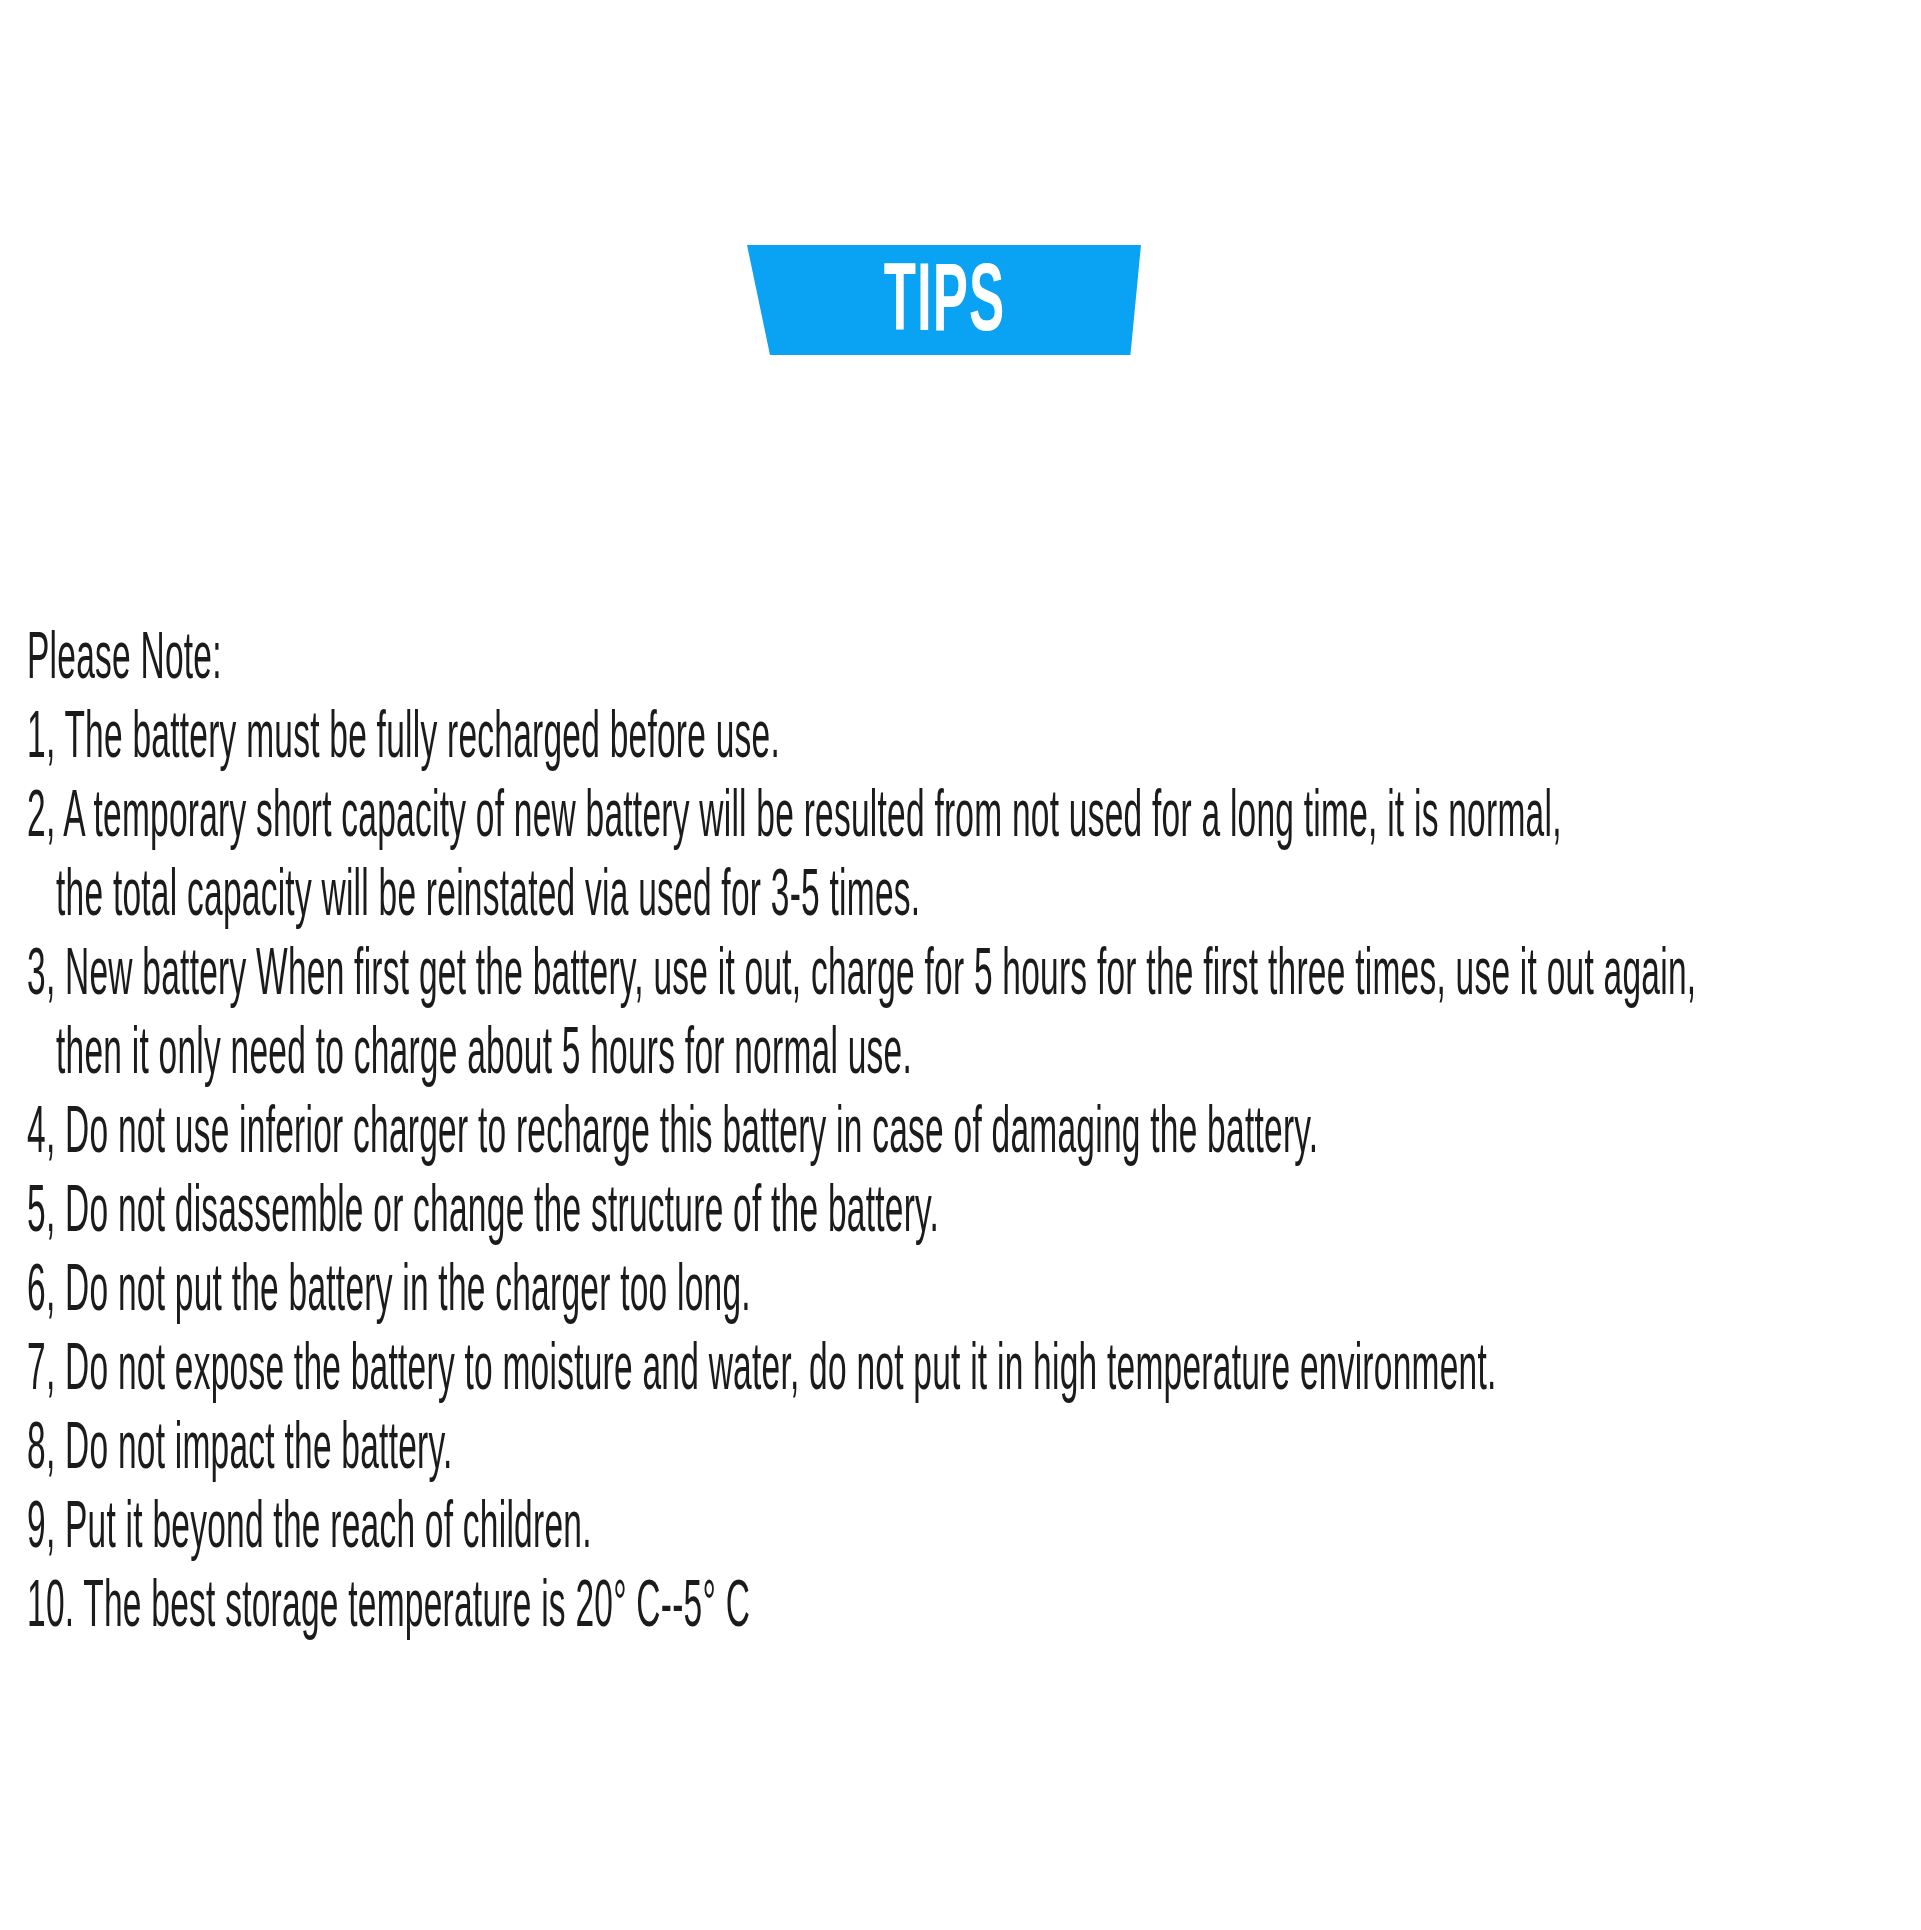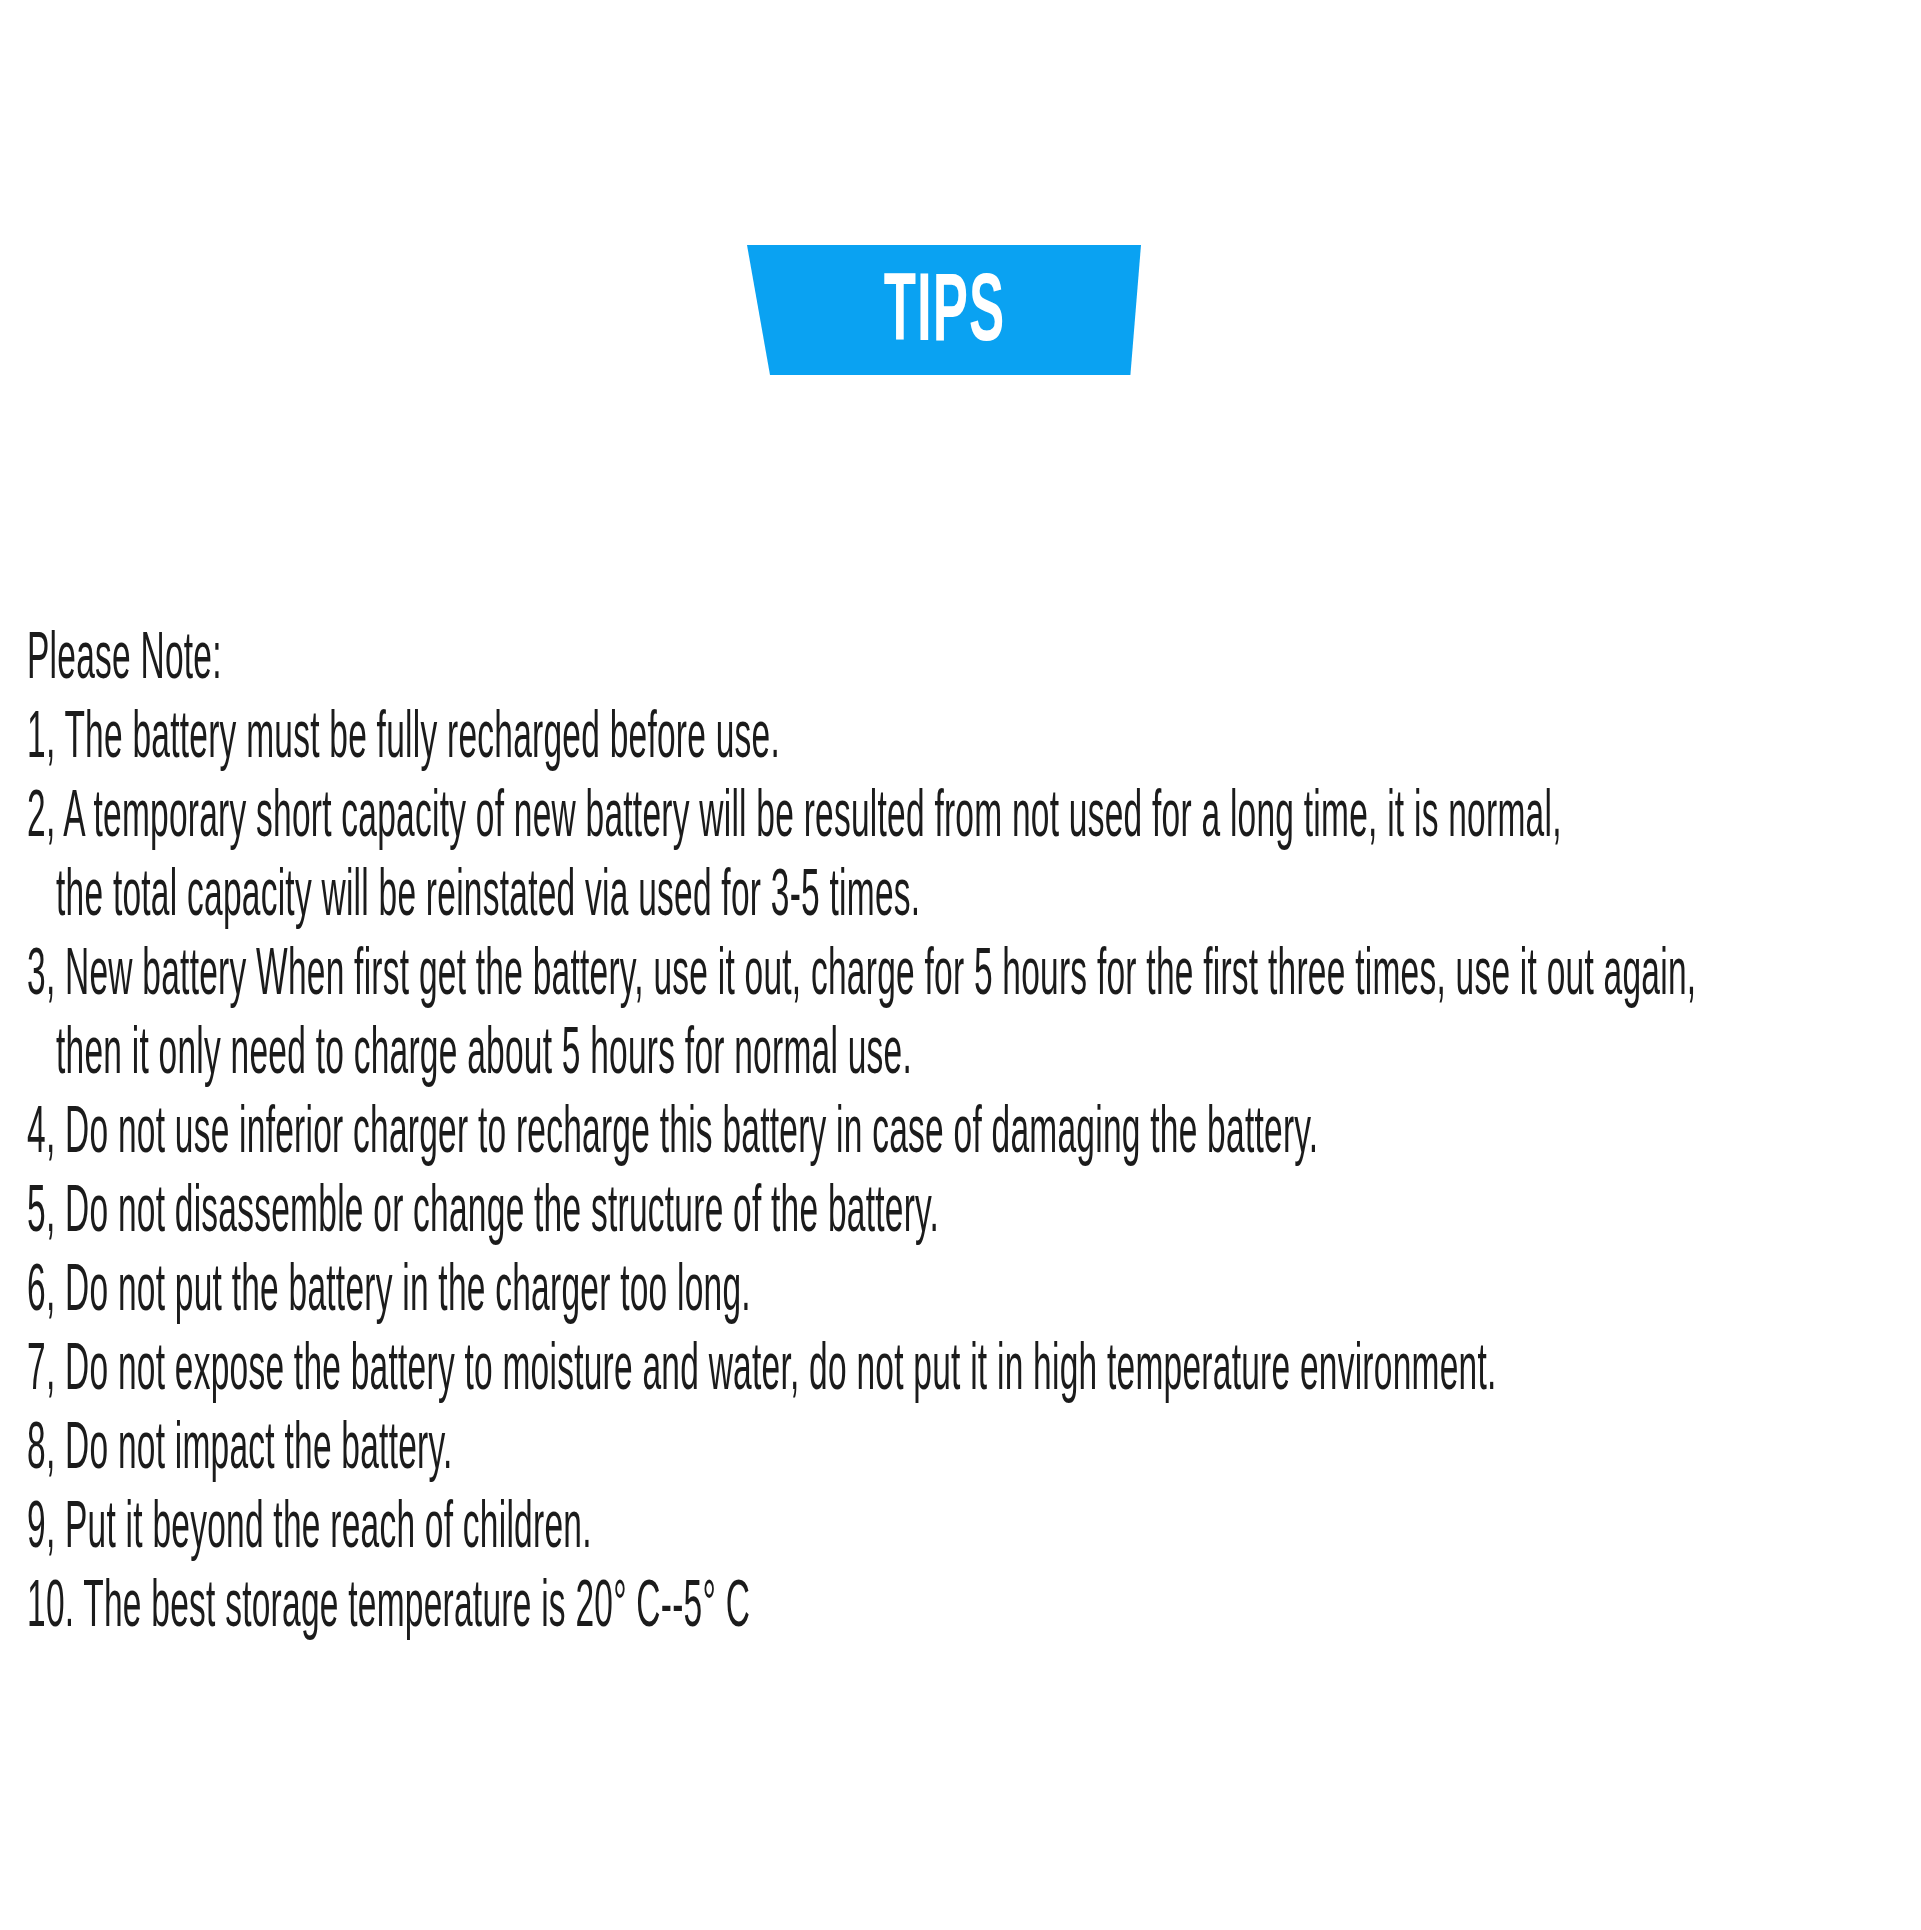--- a/index.html
+++ b/index.html
@@ -18,21 +18,21 @@
     position: absolute;
     inset: 0;
     background: #ffffff;
   }
   
   .banner {
     position: absolute;
     left: 747px;
     top: 245px;
     width: 394px;
-    height: 130px;
+    height: 110px;
     background: #0aa2f2;
     clip-path: polygon(0 0, 100% 0, calc(100% - 10.6px) 100%, 23px 100%);
     display: flex;
     align-items: center;
     justify-content: center;
   }
   .banner-text {
     color: #ffffff;
     font-size: 96px;
     font-weight: bold;

